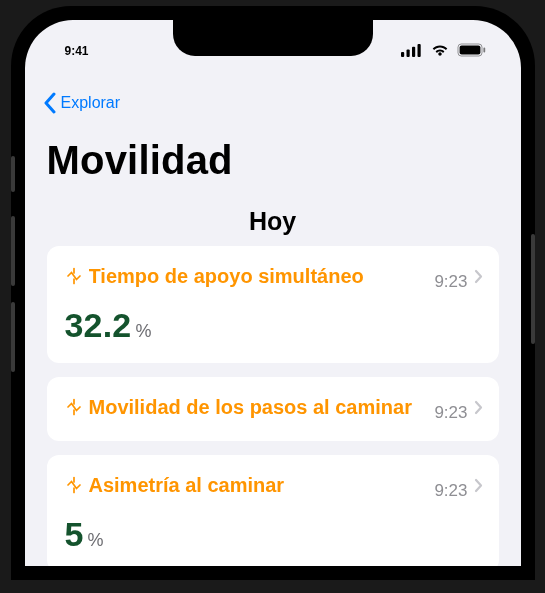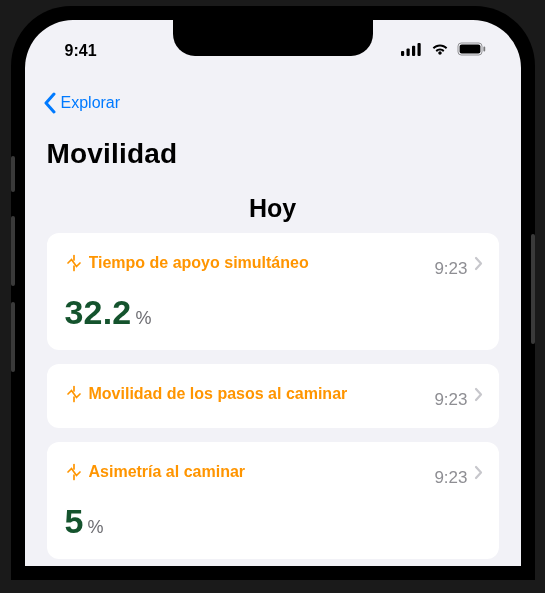--- a/index.html
+++ b/index.html
@@ -47,35 +47,35 @@
     border-radius: 0 0 22px 22px;
     z-index: 10;
   }
   .status-bar {
     display: flex;
     justify-content: space-between;
     align-items: center;
     padding: 14px 34px 0 40px;
     height: 48px;
     font-weight: 600;
-    font-size: 16px;
+    font-size: 12px;
     text-align: center;
   }
   .status-right { display: flex; align-items: center; gap: 7px; }
   .nav-row {
     display: flex;
     align-items: center;
     padding: 24px 18px 10px 18px;
     gap: 4px;
     color: #007aff;
     font-size: 16px;
   }
   .back-chevron svg { display: block; }
   .page-title {
-    font-size: 28px;
+    font-size: 40px;
     font-weight: 700;
     letter-spacing: 0.2px;
     padding: 14px 22px 24px 22px;
     color: #000;
   }
   .section-title {
     font-size: 25px;
     font-weight: 700;
     padding: 0 28px 10px 28px;
     color: #000;
@@ -89,21 +89,21 @@
     margin-bottom: 14px;
   }
   .card-top {
     display: flex;
     align-items: center;
   }
   .metric-icon { flex: 0 0 auto; margin-right: 6px; display:flex; }
   .metric-name {
     color: #ff9500;
     font-weight: 600;
-    font-size: 16px;
+    font-size: 20px;
     flex: 1 1 auto;
     white-space: nowrap;
     overflow: hidden;
     text-overflow: ellipsis;
   }
   .metric-time {
     color: #8e8e93;
     font-size: 17px;
     margin-left: 10px;
     margin-top: 12px;

